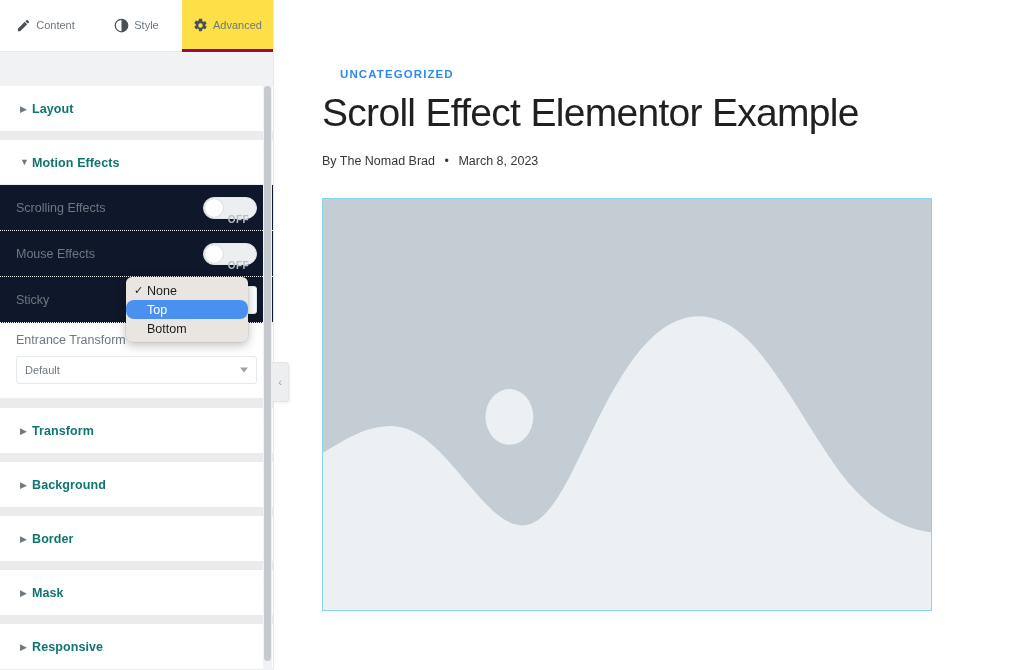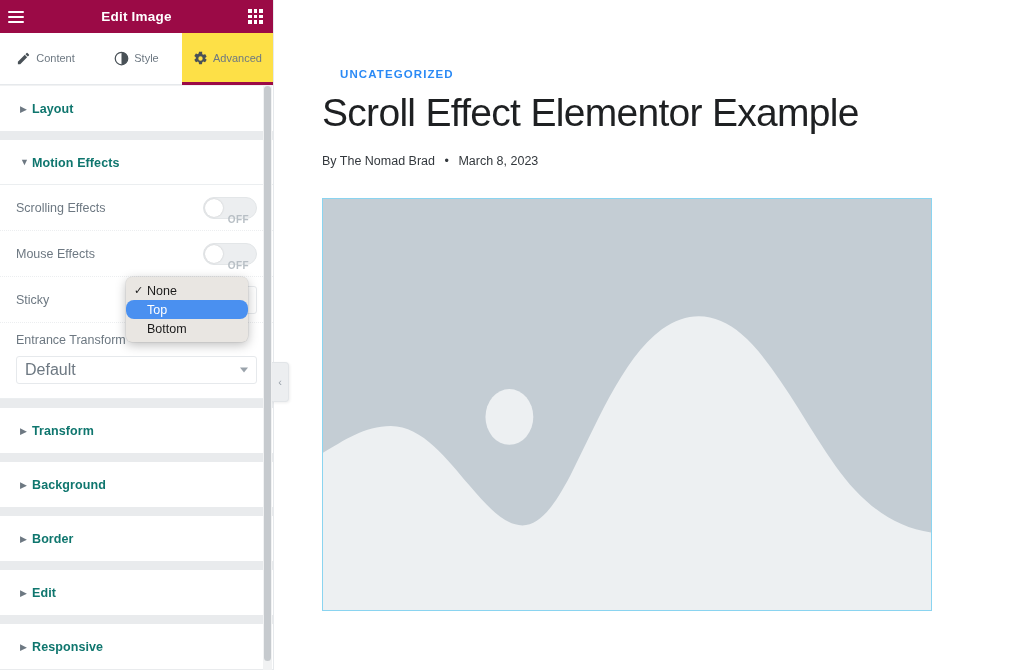--- a/index.html
+++ b/index.html
@@ -96,21 +96,21 @@
     width: 12px; color: #6d7882; font-size: 9px; line-height: 1;
     display: inline-block;
   }
   .section .stitle {
     font-size: 12.5px; font-weight: bold; color: #0f766e;
     letter-spacing: .1px;
   }
   .section.open { border-bottom: 1px solid #ebeef0; }
 
   .ctrl-row {
-    background: #ffffff;
+    background: #0f172a;
     height: 46px;
     display: flex; align-items: center;
     padding: 0 16px;
     border-bottom: 1px dotted #eceef0;
     position: relative;
   }
   .ctrl-label { font-size: 12.5px; color: #6d7882; flex: 1; }
 
   
   .toggle {
@@ -133,21 +133,21 @@
   }
 
   
   .select {
     height: 28px;
     background: #ffffff;
     border: 1px solid #e6e9ec;
     border-radius: 3px;
     display: flex; align-items: center;
     padding: 0 8px;
-    font-size: 16px; color: #6d7882;
+    font-size: 11px; color: #6d7882;
     cursor: pointer;
     position: relative;
   }
   .select .caret {
     position: absolute; right: 8px; top: 50%; transform: translateY(-50%);
     width: 0; height: 0;
     border-left: 4px solid transparent; border-right: 4px solid transparent;
     border-top: 5px solid #9aa3ab;
   }
   .select.sticky-select { width: 120px; }
@@ -249,39 +249,20 @@
   }
   .figure-wrap svg { display: block; width: 100%; height: 100%; }
 </style>
 </head>
 <body>
 
 <div id="app">
 
   <div id="panel">
 
-    <div class="panel-header">
-      <div class="hamburger">
-        <i></i>
-          <i></i>
-          <i></i>
-      </div>
-      <div class="panel-title">Edit Image</div>
-      <div class="apps-icon">
-        <span></span>
-          <span></span>
-          <span></span>
-        <span></span>
-          <span></span>
-          <span></span>
-        <span></span>
-          <span></span>
-          <span></span>
-      </div>
-    </div>
 
     <div class="tabs">
       <div class="tab">
         <span class="ticon">
           <svg width="15" height="15" viewBox="0 0 24 24" fill="currentColor">
               <path d="M3 17.25V21h3.75L17.81 9.94l-3.75-3.75L3 17.25zM20.71 7.04a1 1 0 0 0 0-1.41l-2.34-2.34a1 1 0 0 0-1.41 0l-1.83 1.83 3.75 3.75 1.83-1.83z"></path>
             </svg>
         </span>
         <span class="tlabel">Content</span>
       </div>
@@ -363,21 +344,21 @@
       <div class="sep"></div>
 
       <div class="section">
         <span class="arrow">▶</span>
         <span class="stitle">Border</span>
       </div>
       <div class="sep"></div>
 
       <div class="section">
         <span class="arrow">▶</span>
-        <span class="stitle">Edit</span>
+        <span class="stitle">Mask</span>
       </div>
       <div class="sep"></div>
 
       <div class="section">
         <span class="arrow">▶</span>
         <span class="stitle">Responsive</span>
       </div>
       <div class="sep"></div>
 
     </div>

